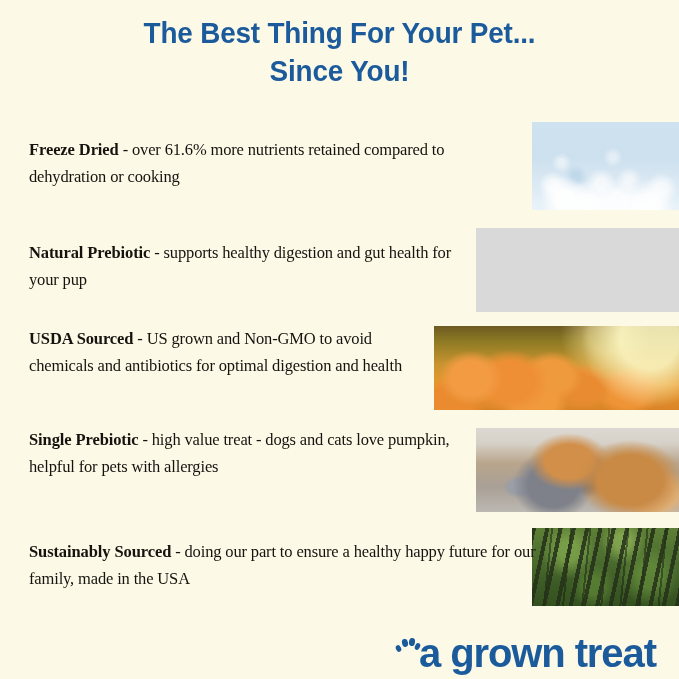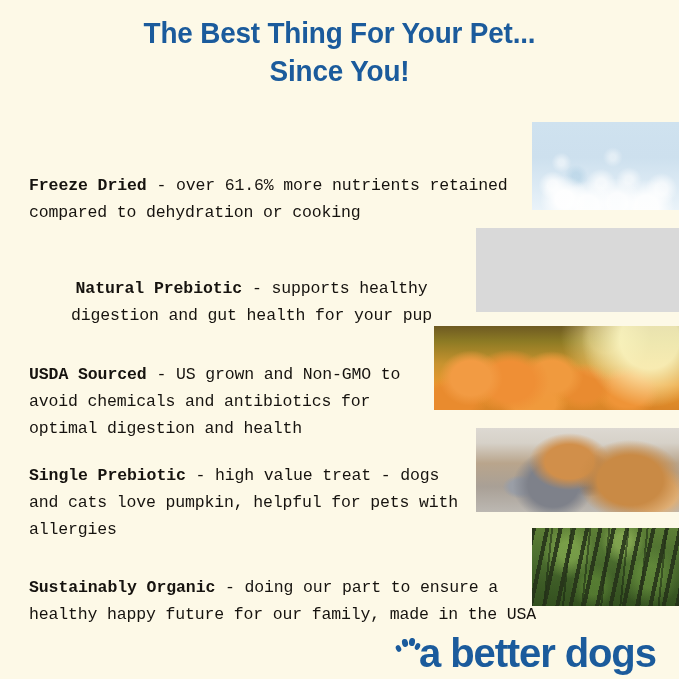--- a/index.html
+++ b/index.html
@@ -44,26 +44,25 @@
 
   .feature {
     position: relative;
     width: 679px;
   }
 
   .feature .text {
     position: absolute;
     left: 29px;
     color: #16130F;
-    font-family: Liberation Mono, monospace;
+    font-family: Liberation Serif, serif;
     font-size: 16.5px;
     line-height: 27px;
     letter-spacing: -0.15px;
     font-weight: 400;
-    margin-top: 36px;
   }
   .feature .text b {
     font-weight: bold;
     letter-spacing: -0.1px;
   }
 
   
   .photo {
     position: absolute;
     overflow: hidden;
@@ -194,21 +193,21 @@
 
   <div class="feature">
     <div class="photo photo-frost" style="left:532px; top:2px; width:147px; height:88px;"></div>
     <div class="text" style="top:16px; width:480px;">
       <b>Freeze Dried</b><span> - over 61.6% more nutrients retained compared to dehydration or cooking</span>
     </div>
   </div>
 
   <div class="feature">
     <div class="photo photo-dog" style="left:476px; top:108px; width:203px; height:84px;"></div>
-    <div class="text" style="top:119px; width:445px;text-align:center;">
+    <div class="text" style="top:119px; width:445px;">
       <b>Natural Prebiotic</b><span> - supports healthy digestion and gut health for your pup</span>
     </div>
   </div>
 
   <div class="feature">
     <div class="photo photo-pumpkins" style="left:434px; top:206px; width:245px; height:84px;"></div>
     <div class="text" style="top:205px; width:405px;">
       <b>USDA Sourced</b><span> - US grown and Non-GMO to avoid chemicals and antibiotics for optimal digestion and health</span>
     </div>
   </div>
@@ -216,27 +215,27 @@
   <div class="feature">
     <div class="photo photo-catdog" style="left:476px; top:308px; width:203px; height:84px;"></div>
     <div class="text" style="top:306px; width:440px;">
       <b>Single Prebiotic</b><span> - high value treat - dogs and cats love pumpkin, helpful for pets with allergies</span>
     </div>
   </div>
 
   <div class="feature">
     <div class="photo photo-forest" style="left:532px; top:408px; width:147px; height:78px;"></div>
     <div class="text" style="top:418px; width:515px;">
-      <b>Sustainably Organic</b><span> - doing our part to ensure a healthy happy future for our family, made in the USA</span>
+      <b>Sustainably Sourced</b><span> - doing our part to ensure a healthy happy future for our family, made in the USA</span>
     </div>
   </div>
 
 </div>
 
 <div class="logo">
   <div class="logo-paw">
     <span class="pad1"></span>
     <span class="pad2"></span>
     <span class="pad3"></span>
     <span class="pad4"></span>
   </div>
-  <div class="logo-word">a better dogs</div>
+  <div class="logo-word">a grown treat</div>
 </div>
 
 </body></html>

